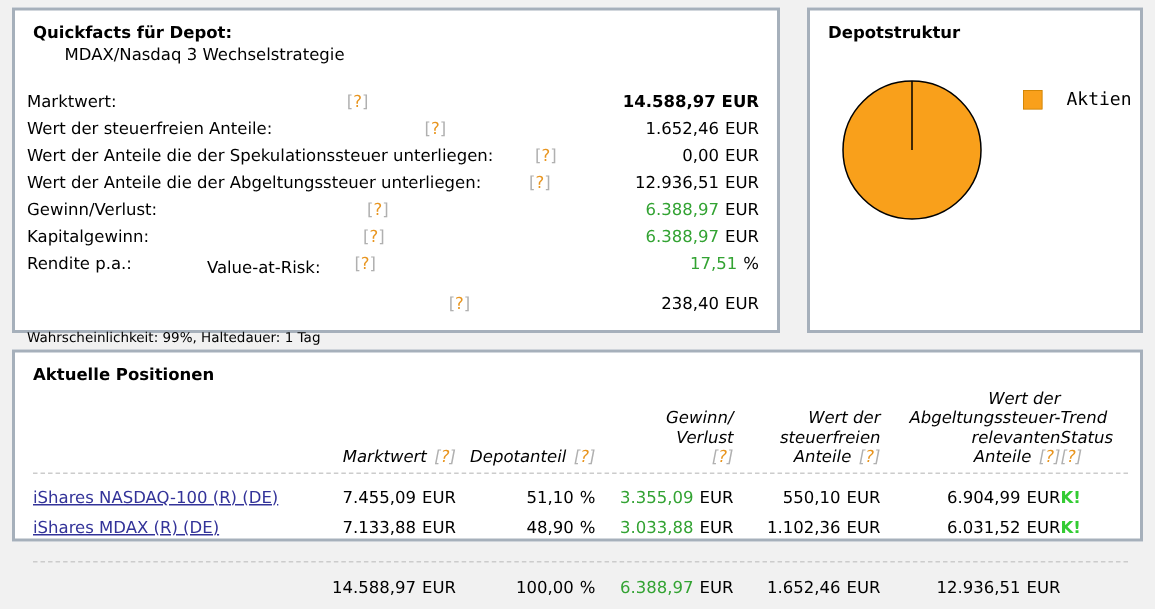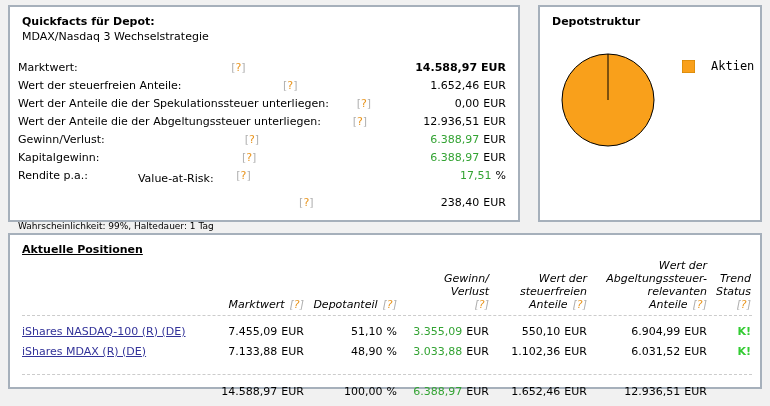--- a/index.html
+++ b/index.html
@@ -10,24 +10,24 @@
     font-family:"DejaVu Sans","Liberation Sans",sans-serif;
     font-size:11px; color:#000;
     overflow:hidden; position:relative;
   }
   .panel {
     position:absolute; background:#fff;
     border:2px solid #a6b0bb;
   }
   #quickfacts-panel { left:8px; top:5px;  width:512px; height:217px; }
   #depot-panel      { left:538px; top:5px; width:224px; height:217px; }
-  #positions-panel  { left:8px; top:233px; width:754px; height:156px;text-decoration:underline; }
+  #positions-panel  { left:8px; top:233px; width:754px; height:128px; }
 
   .panel-title { font-weight:bold; padding:8px 28px 0 12px; line-height:14px; }
-  .panel-subtitle { padding:1px 12px 0 12px; line-height:14px; }
+  .panel-subtitle { padding:1px 12px 0 12px; line-height:14px;margin-left:21px; }
 
   
   .help { text-decoration:none; margin-left:5px; white-space:nowrap; cursor:pointer; }
   .help .hb { color:#b0b0b0; }
   .help .hq { color:#e8951f; }
 
   
   .qf-rows { position:absolute; left:8px; right:12px; top:52px; }
   .qf-row { display:flex; align-items:baseline; justify-content:space-between; height:18px; line-height:18px; white-space:nowrap; }
   .qf-row.var { height:34px; align-items:center; line-height:13px; }
@@ -51,21 +51,21 @@
   .th .hl { display:block; }
   .data-rows { padding-top:5px; }
   .data-row { height:20px; align-items:center; }
   .total-row { margin-top:13px; border-top:1px dashed #ccc; padding-top:13px; }
   .c-name { width:195px; text-align:left; }
   .c-mw { width:87px;  text-align:right; }
   .c-da { width:93px;  text-align:right; }
   .c-gv { width:92px;  text-align:right; }
   .c-sf { width:98px;  text-align:right; }
   .c-ab { width:120px; text-align:right; }
-  .c-tr { width:44px;  text-align:right; }
+  .c-tr { width:44px;  text-align:left; }
   .cell { white-space:nowrap; }
   .cell .unit { margin-left:4px; }
   .pos-link { color:#333399; text-decoration:underline; cursor:pointer; }
   .trend { color:#33cc33; font-weight:bold; }
 </style>
 </head>
 <body>
 
 <div class="panel" id="quickfacts-panel">
   <div class="panel-title">Quickfacts für Depot:</div>

